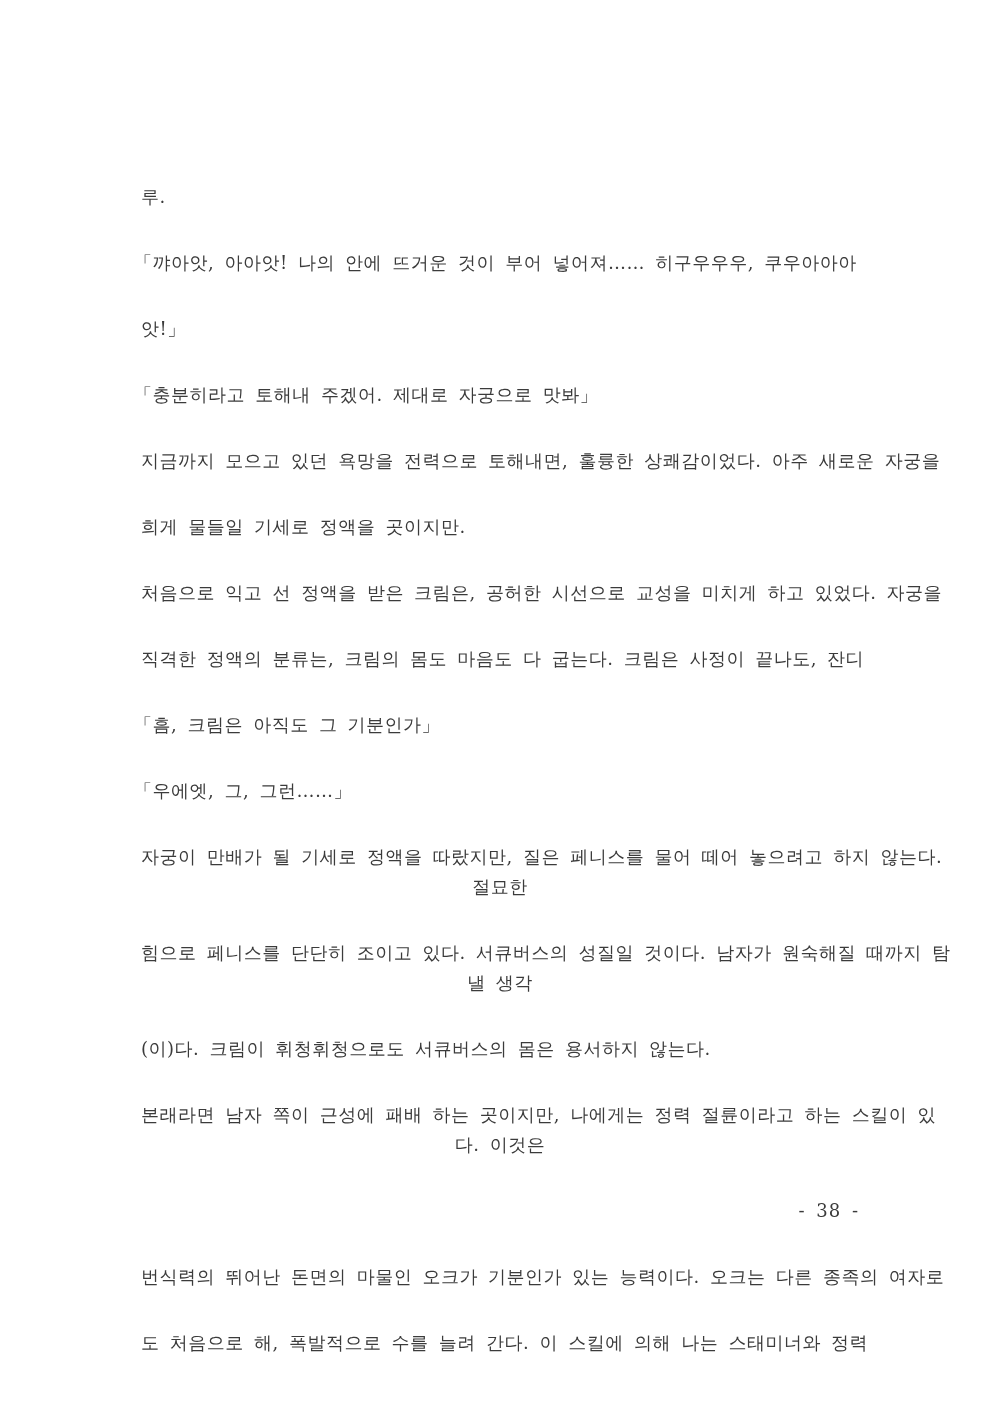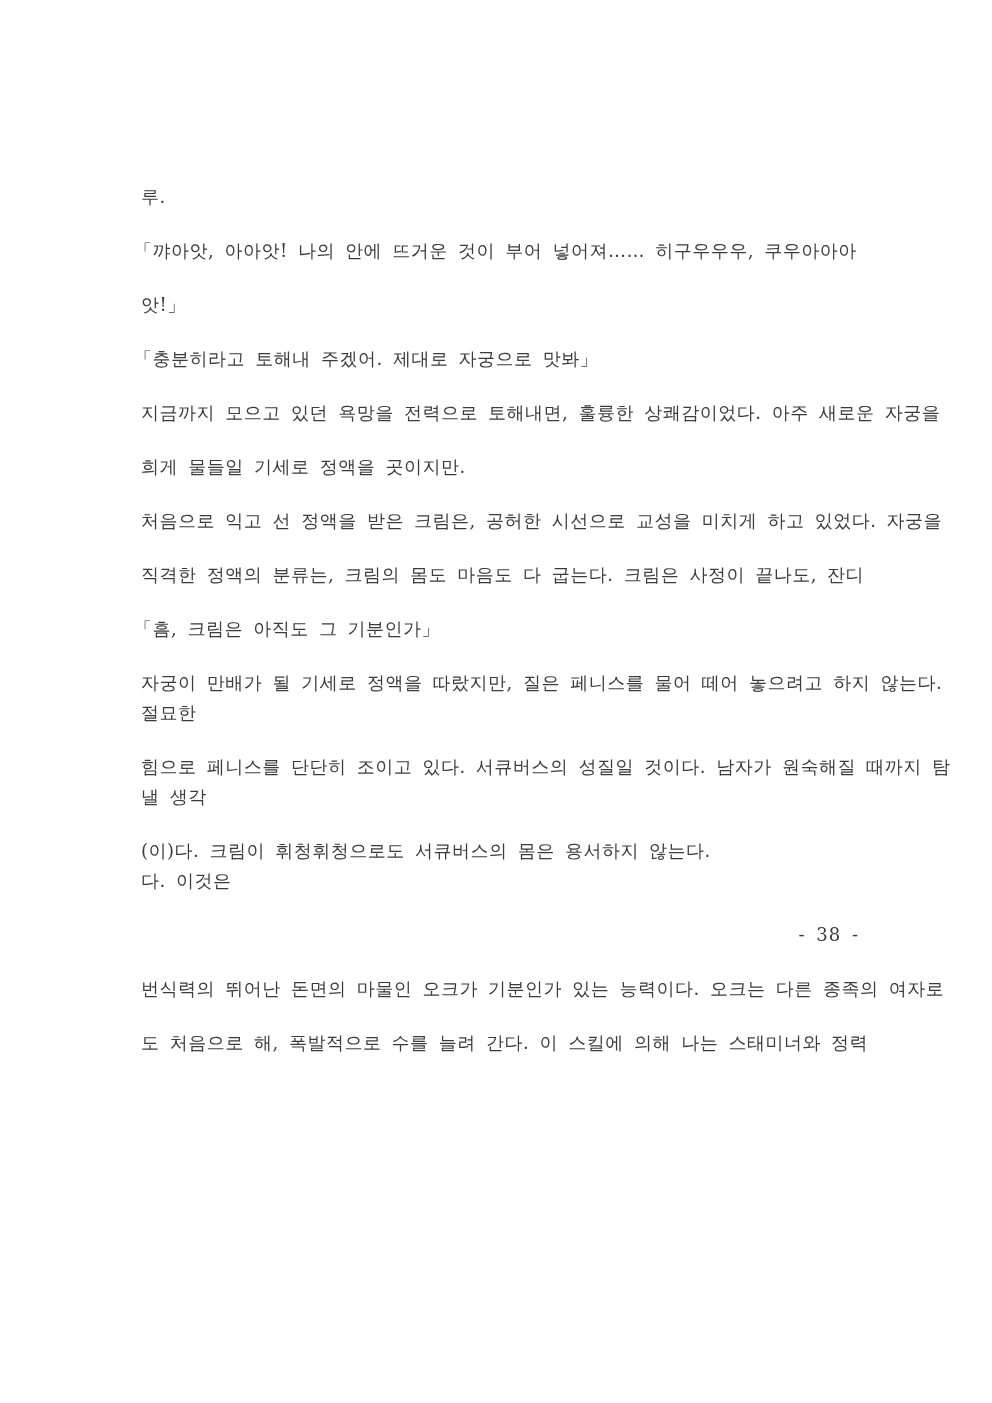--- a/index.html
+++ b/index.html
@@ -22,50 +22,52 @@
   .text-body {
     position: absolute;
     top: 186px;
     left: 141px;
     width: 718px;
     color: #3b3b3b;
     font-size: 18px;
   }
   .line {
     line-height: 22px;
-    margin-top: 32px;           
+    margin-top: 44px;           
     word-spacing: 4px;
     letter-spacing: 0.5px;
     white-space: nowrap;
   }
   .line:first-child { margin-top: 0; }
-  .line.wrap { margin-top: 8px; }   
+  .line.wrap { margin-top: 8px; text-align: center; }   
   .line.hang { text-indent: -7px; } 
   .line.page-number {
     letter-spacing: 1px;
     text-align: right;
   }
 </style>
 </head>
 <body>
 
 <div class="page">
   <div class="text-body" id="text-body" style="color: rgb(59, 59, 59);">
       <div class="line para">루.</div>
       <div class="line para hang">「꺄아앗, 아아앗! 나의 안에 뜨거운 것이 부어 넣어져…… 히구우우우, 쿠우아아아</div>
       <div class="line para">앗!」</div>
       <div class="line para hang">「충분히라고 토해내 주겠어. 제대로 자궁으로 맛봐」</div>
       <div class="line para">지금까지 모으고 있던 욕망을 전력으로 토해내면, 훌륭한 상쾌감이었다. 아주 새로운 자궁을</div>
       <div class="line para">희게 물들일 기세로 정액을 곳이지만.</div>
       <div class="line para">처음으로 익고 선 정액을 받은 크림은, 공허한 시선으로 교성을 미치게 하고 있었다. 자궁을</div>
       <div class="line para">직격한 정액의 분류는, 크림의 몸도 마음도 다 굽는다. 크림은 사정이 끝나도, 잔디</div>
       <div class="line para hang">「흠, 크림은 아직도 그 기분인가」</div>
+      <div class="line para hang">「우에엣, 그, 그런……」</div>
       <div class="line para">자궁이 만배가 될 기세로 정액을 따랐지만, 질은 페니스를 물어 떼어 놓으려고 하지 않는다.</div>
       <div class="line wrap">절묘한</div>
       <div class="line para">힘으로 페니스를 단단히 조이고 있다. 서큐버스의 성질일 것이다. 남자가 원숙해질 때까지 탐</div>
       <div class="line wrap">낼 생각</div>
       <div class="line para">(이)다. 크림이 휘청휘청으로도 서큐버스의 몸은 용서하지 않는다.</div>
+      <div class="line para">본래라면 남자 쪽이 근성에 패배 하는 곳이지만, 나에게는 정력 절륜이라고 하는 스킬이 있</div>
       <div class="line wrap">다. 이것은</div>
       <div class="line page-number">- 38 -</div>
       <div class="line para">번식력의 뛰어난 돈면의 마물인 오크가 기분인가 있는 능력이다. 오크는 다른 종족의 여자로</div>
       <div class="line para">도 처음으로 해, 폭발적으로 수를 늘려 간다. 이 스킬에 의해 나는 스태미너와 정력</div>
     </div>
 </div>
 
 </body></html>

